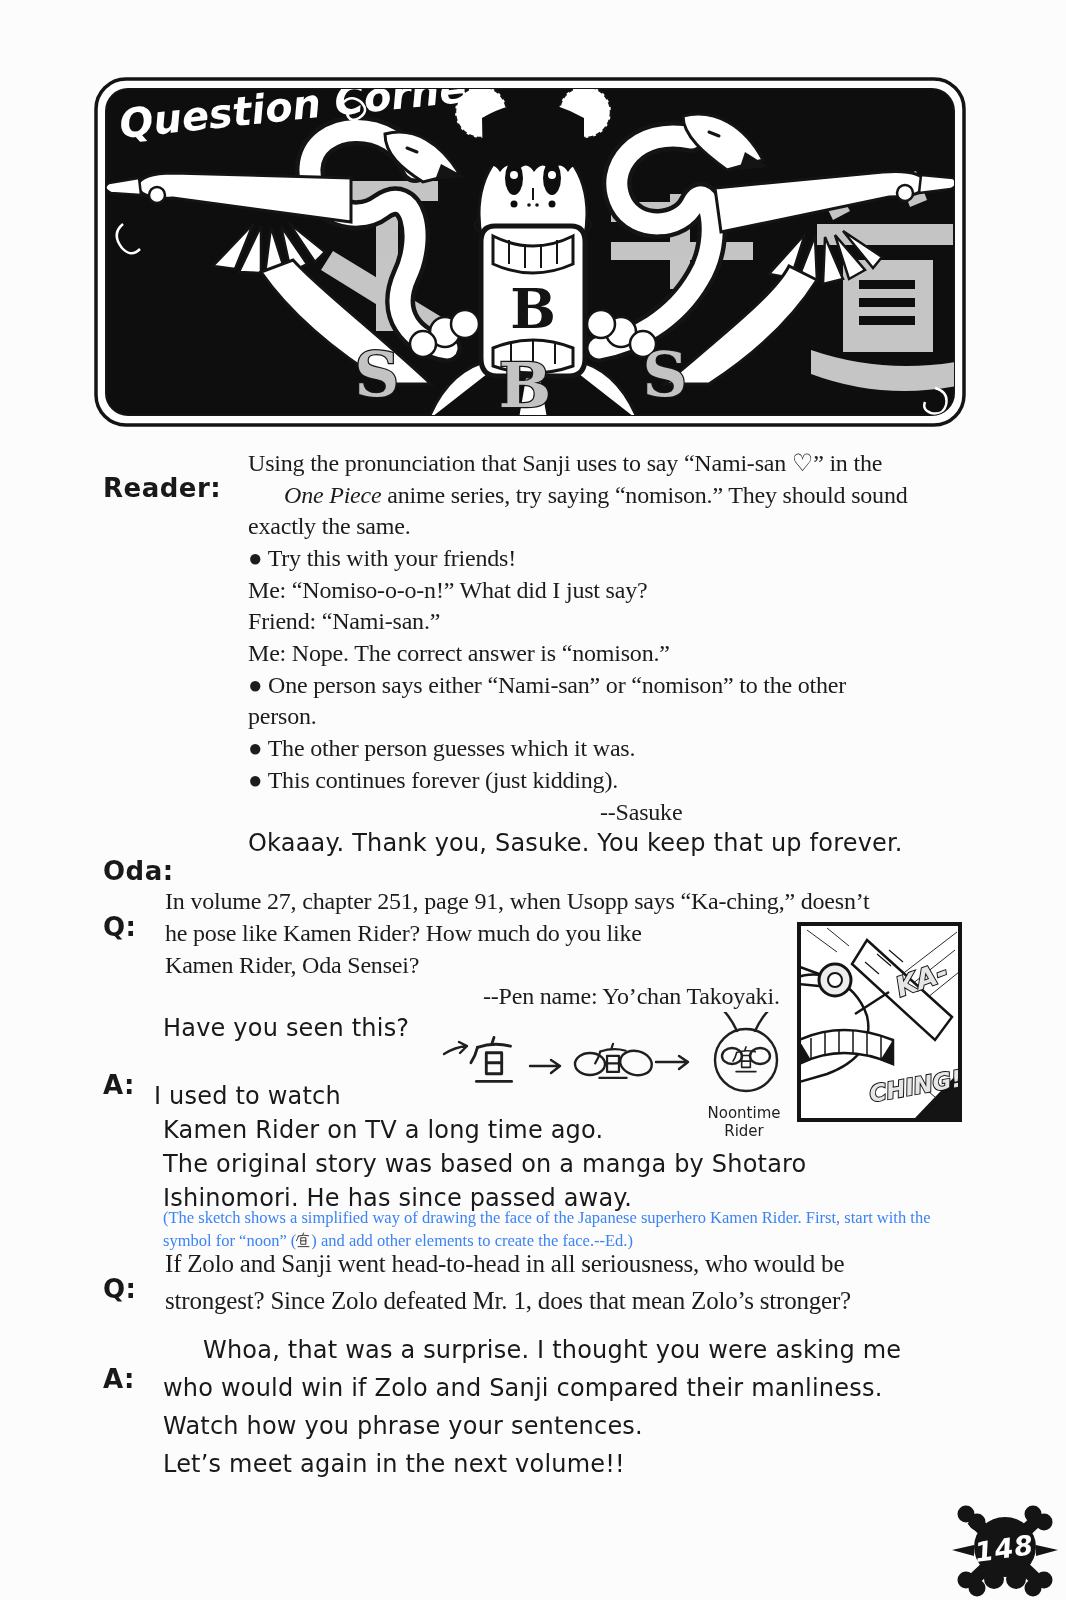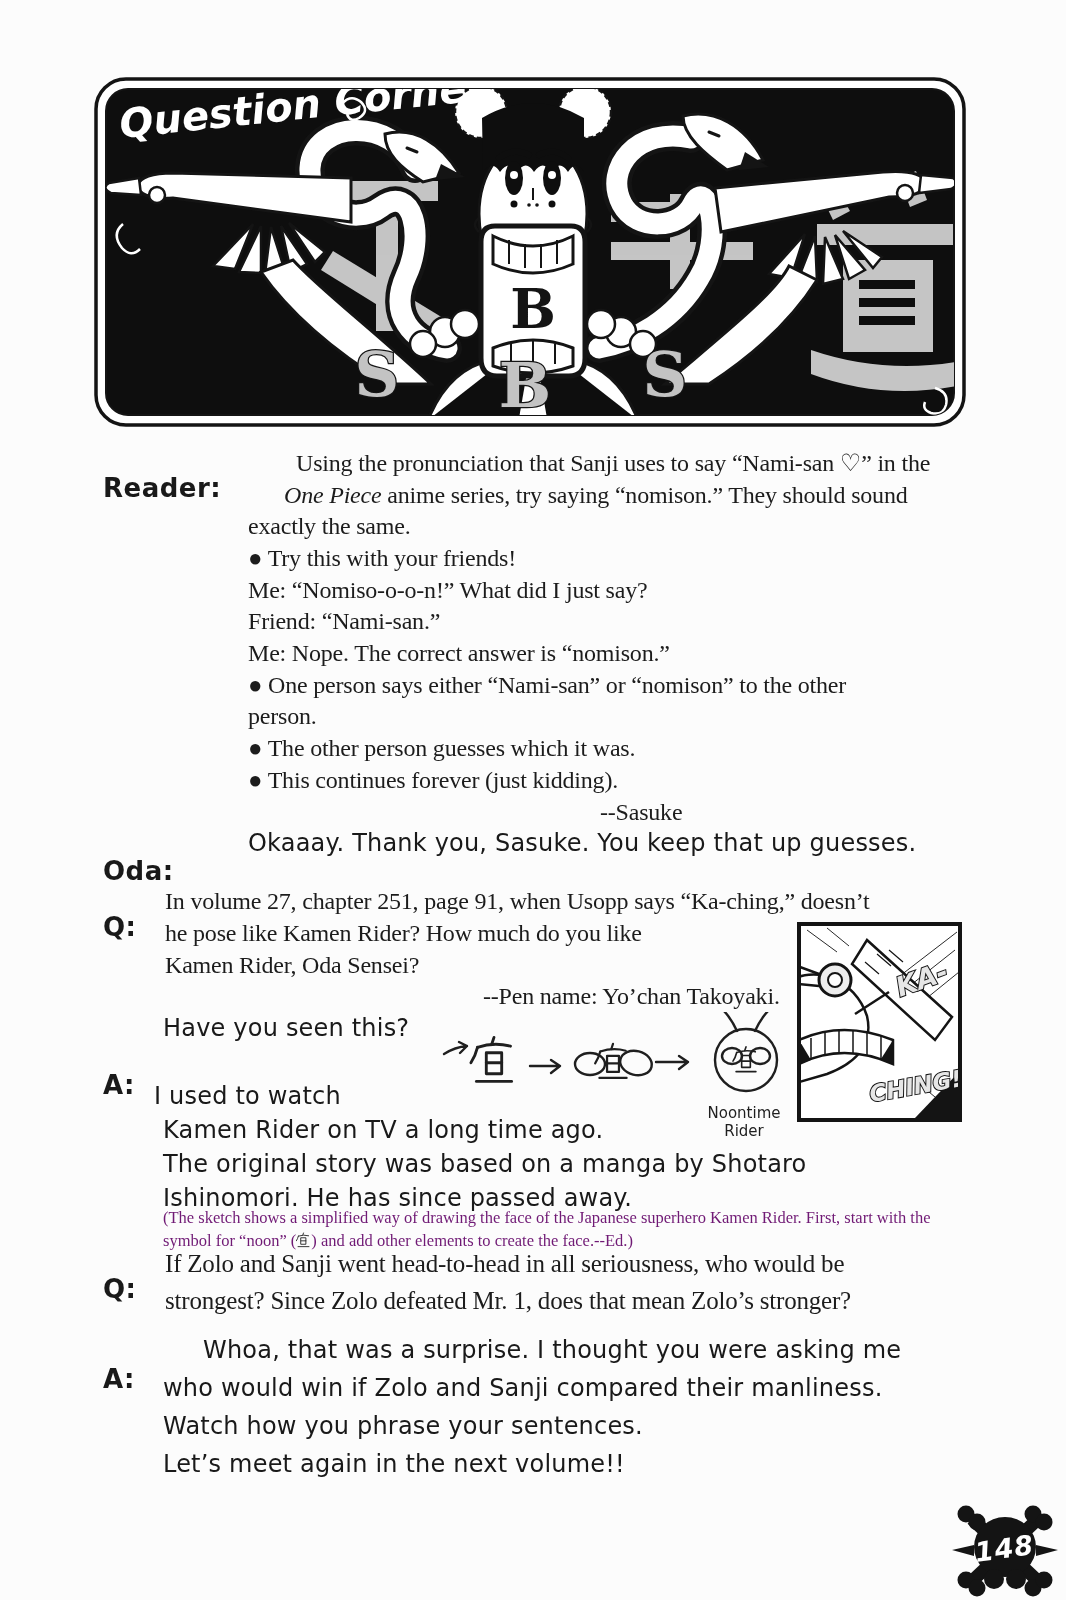--- a/index.html
+++ b/index.html
@@ -3,21 +3,21 @@
 <meta charset="utf-8">
 <style>
   html,body{margin:0;padding:0;background:#e8e8e8;}
   #page{position:relative;width:1066px;height:1600px;background:#fcfcfc;overflow:hidden;
         font-family:"Liberation Serif",serif;color:#1c1c1c;}
   .abs{position:absolute;}
   .serif-line{position:absolute;font-family:"Liberation Serif",serif;font-size:24px;
               line-height:31px;color:#1c1c1c;white-space:nowrap;letter-spacing:-0.2px;}
   .serif-lg{font-size:25px;}
   .note-line{position:absolute;font-family:"Liberation Serif",serif;font-size:16.5px;
-             color:#701a75;white-space:nowrap;}
+             color:#3b82f6;white-space:nowrap;}
   .hw{font-family:"DejaVu Sans",sans-serif;color:#191919;white-space:nowrap;}
   .hw-label{position:absolute;font-size:26px;font-weight:bold;letter-spacing:0.5px;margin-top:28px;}
   .hw-line{position:absolute;font-size:24px;letter-spacing:0.2px;}
   .ital{font-style:italic;margin-left:36px;}
   svg text{user-select:none;}
   .inline-kanji{display:inline-block;vertical-align:-3px;}
 </style>
 </head>
 <body>
 
@@ -162,35 +162,35 @@
         <path d="M 246,32 q 10,-16 22,-6 q 9,9 -2,16 q -9,5 -12,-4"></path>
         <path d="M 30,148 q -12,10 -1,24 q 9,10 18,1"></path>
         <path d="M 842,312 q 14,4 11,17 q -3,11 -15,8 q -9,-3 -6,-11"></path>
       </g>
 
       <text x="28" y="62" transform="rotate(-6 28 62)" font-family="DejaVu Sans, sans-serif" font-size="40" font-weight="bold" font-style="italic" fill="#ffffff">Question Corner</text>
     </g>
   </svg>
 
   <div class="hw hw-label" style="left:103px;top:445px;">Reader:</div>
-  <div class="serif-line" style="left:248px;top:448px;margin-left:48px;">Using the pronunciation that Sanji uses to say “Nami-san ♡” in the</div>
+  <div class="serif-line" style="left:248px;top:448px;">Using the pronunciation that Sanji uses to say “Nami-san ♡” in the</div>
   <div class="serif-line" style="left:248px;top:480px;"><span class="ital">One Piece</span><span> anime series, try saying “nomison.” They should sound</span></div>
   <div class="serif-line" style="left:248px;top:511px;">exactly the same.</div>
   <div class="serif-line" style="left:248px;top:575px;">Me: “Nomiso-o-o-n!” What did I just say?</div>
   <div class="serif-line" style="left:248px;top:543px;">● Try this with your friends!</div>
   <div class="serif-line" style="left:248px;top:606px;">Friend: “Nami-san.”</div>
   <div class="serif-line" style="left:248px;top:638px;">Me: Nope. The correct answer is “nomison.”</div>
   <div class="serif-line" style="left:248px;top:670px;">● One person says either “Nami-san” or “nomison” to the other</div>
   <div class="serif-line" style="left:248px;top:701px;">person.</div>
   <div class="serif-line" style="left:248px;top:733px;">● The other person guesses which it was.</div>
   <div class="serif-line" style="left:248px;top:765px;">● This continues forever (just kidding).</div>
   <div class="serif-line" style="left:600px;top:797px;">--Sasuke</div>
 
   <div class="hw hw-label" style="left:103px;top:828px;">Oda:</div>
-  <div class="hw hw-line" style="left:248px;top:829px;">Okaaay. Thank you, Sasuke. You keep that up guesses.</div>
+  <div class="hw hw-line" style="left:248px;top:829px;">Okaaay. Thank you, Sasuke. You keep that up forever.</div>
 
   <div class="hw hw-label" style="left:103px;top:884px;">Q:</div>
   <div class="serif-line" style="left:165px;top:886px;">In volume 27, chapter 251, page 91, when Usopp says “Ka-ching,” doesn’t</div>
   <div class="serif-line" style="left:165px;top:918px;">he pose like Kamen Rider? How much do you like</div>
   <div class="serif-line" style="left:165px;top:950px;">Kamen Rider, Oda Sensei?</div>
   <div class="serif-line" style="left:483px;top:981px;">--Pen name: Yo’chan Takoyaki.</div>
 
   <svg class="abs" style="left:797px;top:922px;" width="165" height="200" viewBox="0 0 165 200">
     <defs>
         <clipPath id="panelclip">

